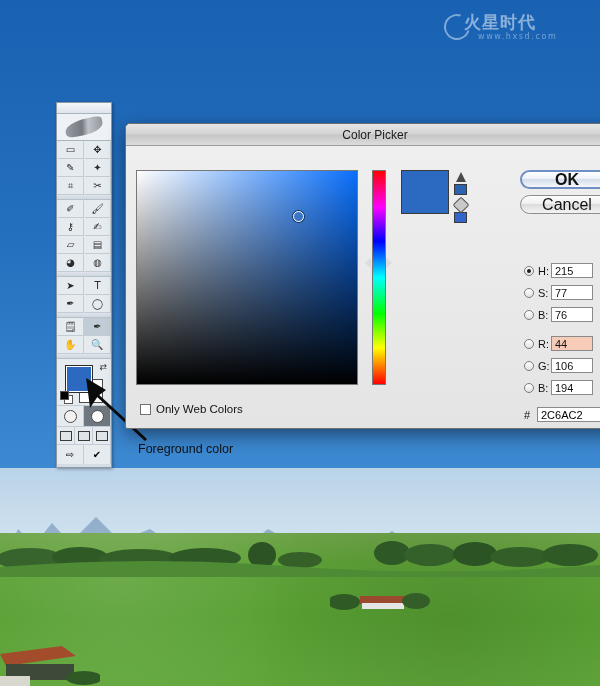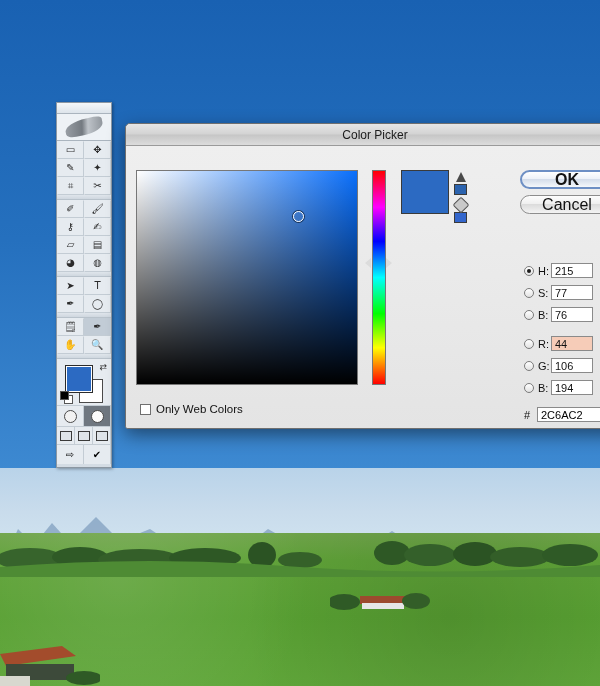--- a/index.html
+++ b/index.html
@@ -232,20 +232,25 @@
   }
   #webcolors .cbl{font-size:11.5px;color:#111;}
 
   .abs{position:absolute;}
 </style>
 </head>
 <body>
 
 <div id="desktop">
 
+  <div id="watermark">
+    <div class="wm-oval"></div>
+    <div class="wm-cn">火星时代</div>
+    <div class="wm-url">www.hxsd.com</div>
+  </div>
 
   <div id="photo">
     <div class="sky"></div>
 
     <svg class="abs" style="left:0;top:14%;width:600px;height:70px" viewBox="0 0 600 70" preserveAspectRatio="none">
       <polygon points="0,70 18,30 34,46 52,24 70,44 96,18 120,42 150,30 180,50 210,36 240,52 268,30 300,48 330,34 360,52 392,32 420,50 452,38 480,54 510,36 540,50 570,40 600,56 600,70" fill="#8aa7c4" opacity="0.85"></polygon>
       <polygon points="0,70 26,44 50,56 78,38 104,54 136,44 168,60 200,48 236,62 270,46 306,60 340,50 376,64 410,50 446,62 482,50 518,62 554,52 600,64 600,70" fill="#7f9cba" opacity="0.9"></polygon>
     </svg>
 
     <div class="grass"></div>
@@ -400,20 +405,27 @@
     <div class="jump-row">
       <div class="jump-cell">
           <span>⇨</span>
         </div>
       <div class="jump-cell">
           <span>✔</span>
         </div>
     </div>
   </div>
 
+  <div id="annotation">
+    <svg width="170" height="86" viewBox="0 0 170 86">
+      <polygon points="0,0 20,12 12,18 4,30 2,14" fill="#0b0b0b"></polygon>
+      <line x1="10" y1="16" x2="60" y2="62" stroke="#0b0b0b" stroke-width="3"></line>
+    </svg>
+    <div id="annotation-label">Foreground color</div>
+  </div>
 
   <div id="dialog">
 
     <div id="titlebar">
       <span class="tb-text">Color Picker</span>
     </div>
 
     <div id="dialog-body">
 
 

